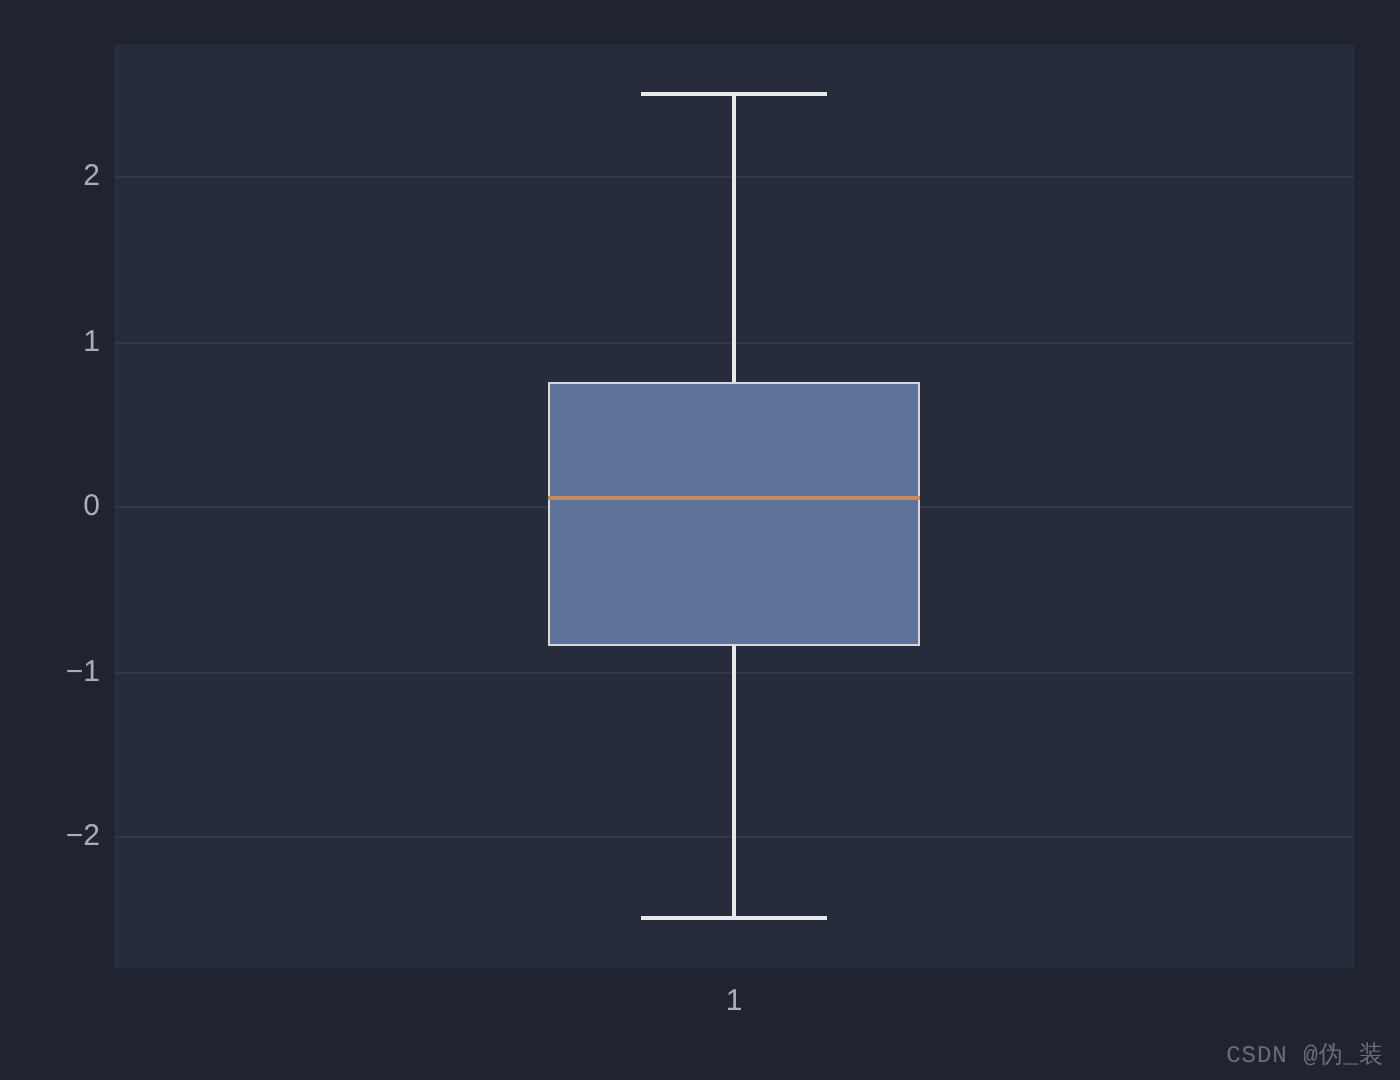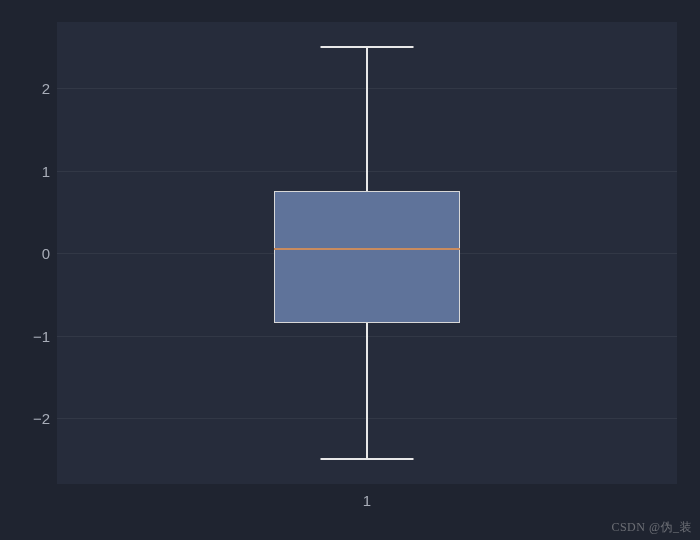--- a/index.html
+++ b/index.html
@@ -73,21 +73,21 @@
       height: 2px;
       transform: translateX(-50%);
     }
     .watermark {
       position: absolute;
       right: 8px;
       bottom: 4px;
       color: rgba(200,200,200,0.45);
       font-size: 12px;
       letter-spacing: 0.5px;
-      font-family: Liberation Serif, serif;
+      font-family: Liberation Mono, monospace;
     }
   </style>
 </head>
 <body>
 
 <div class="chart-container">
   <div class="plot-area">
 
     <div class="gridline" style="top: 396px;"></div>
     <div class="gridline" style="top: 313.5px;"></div>

